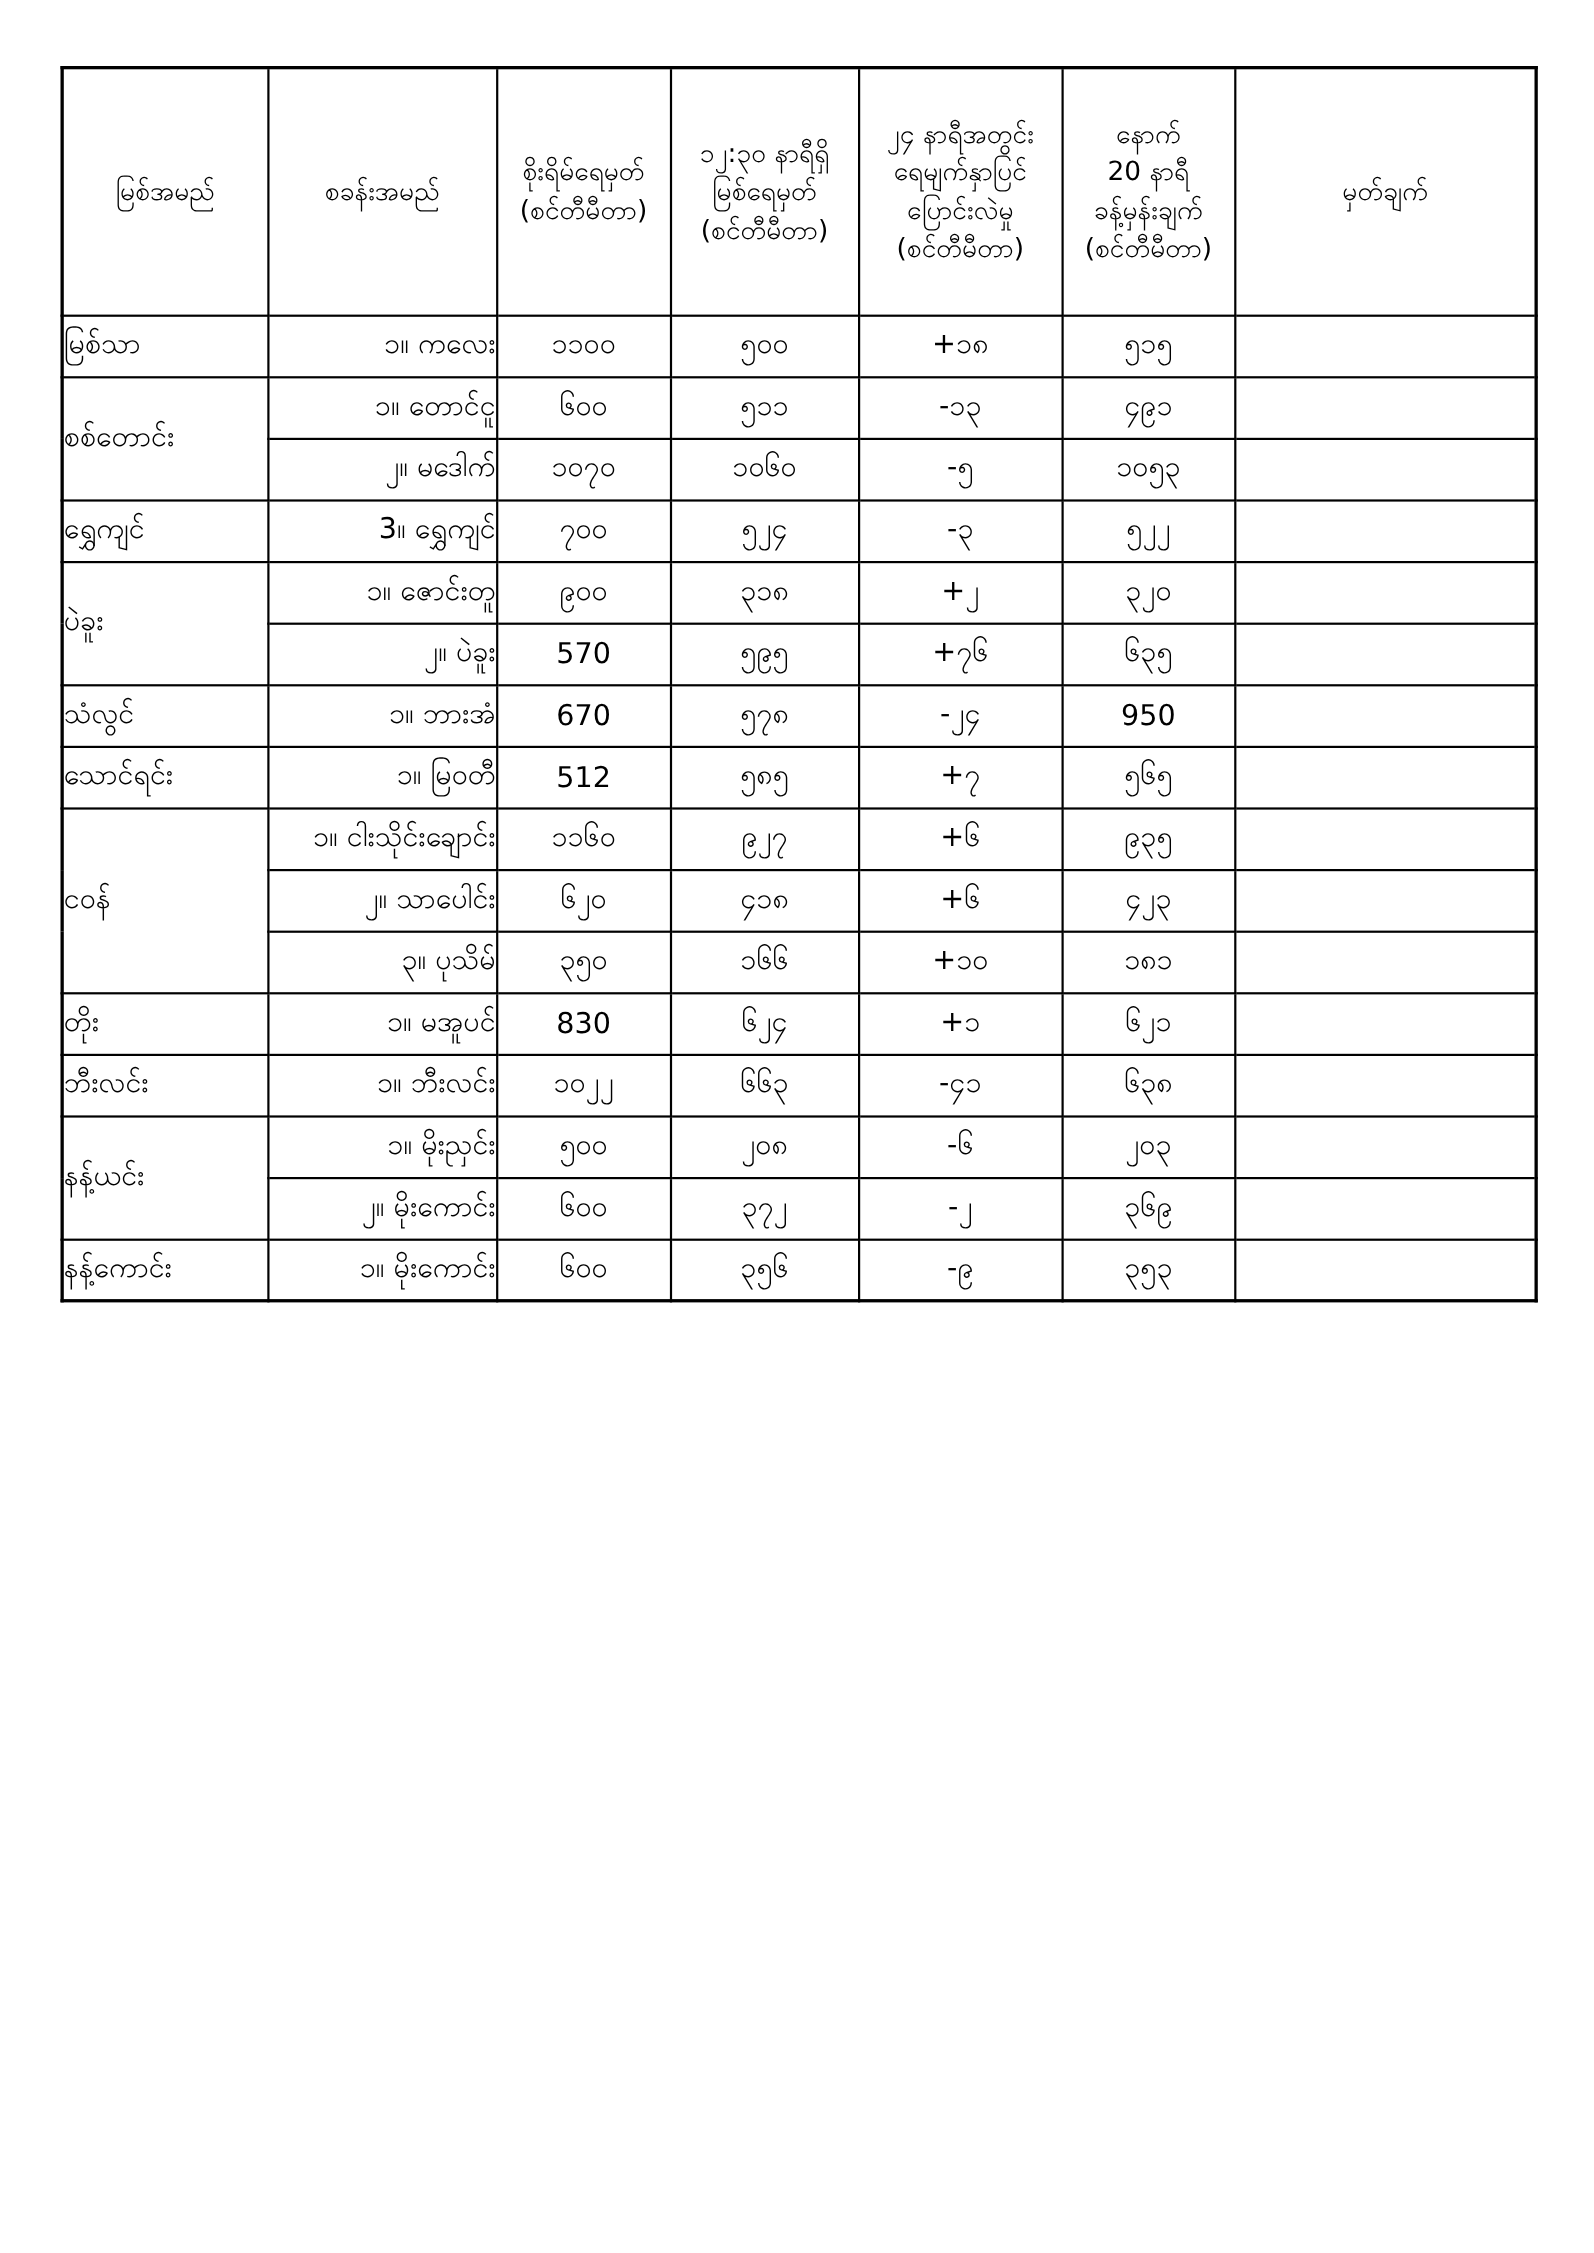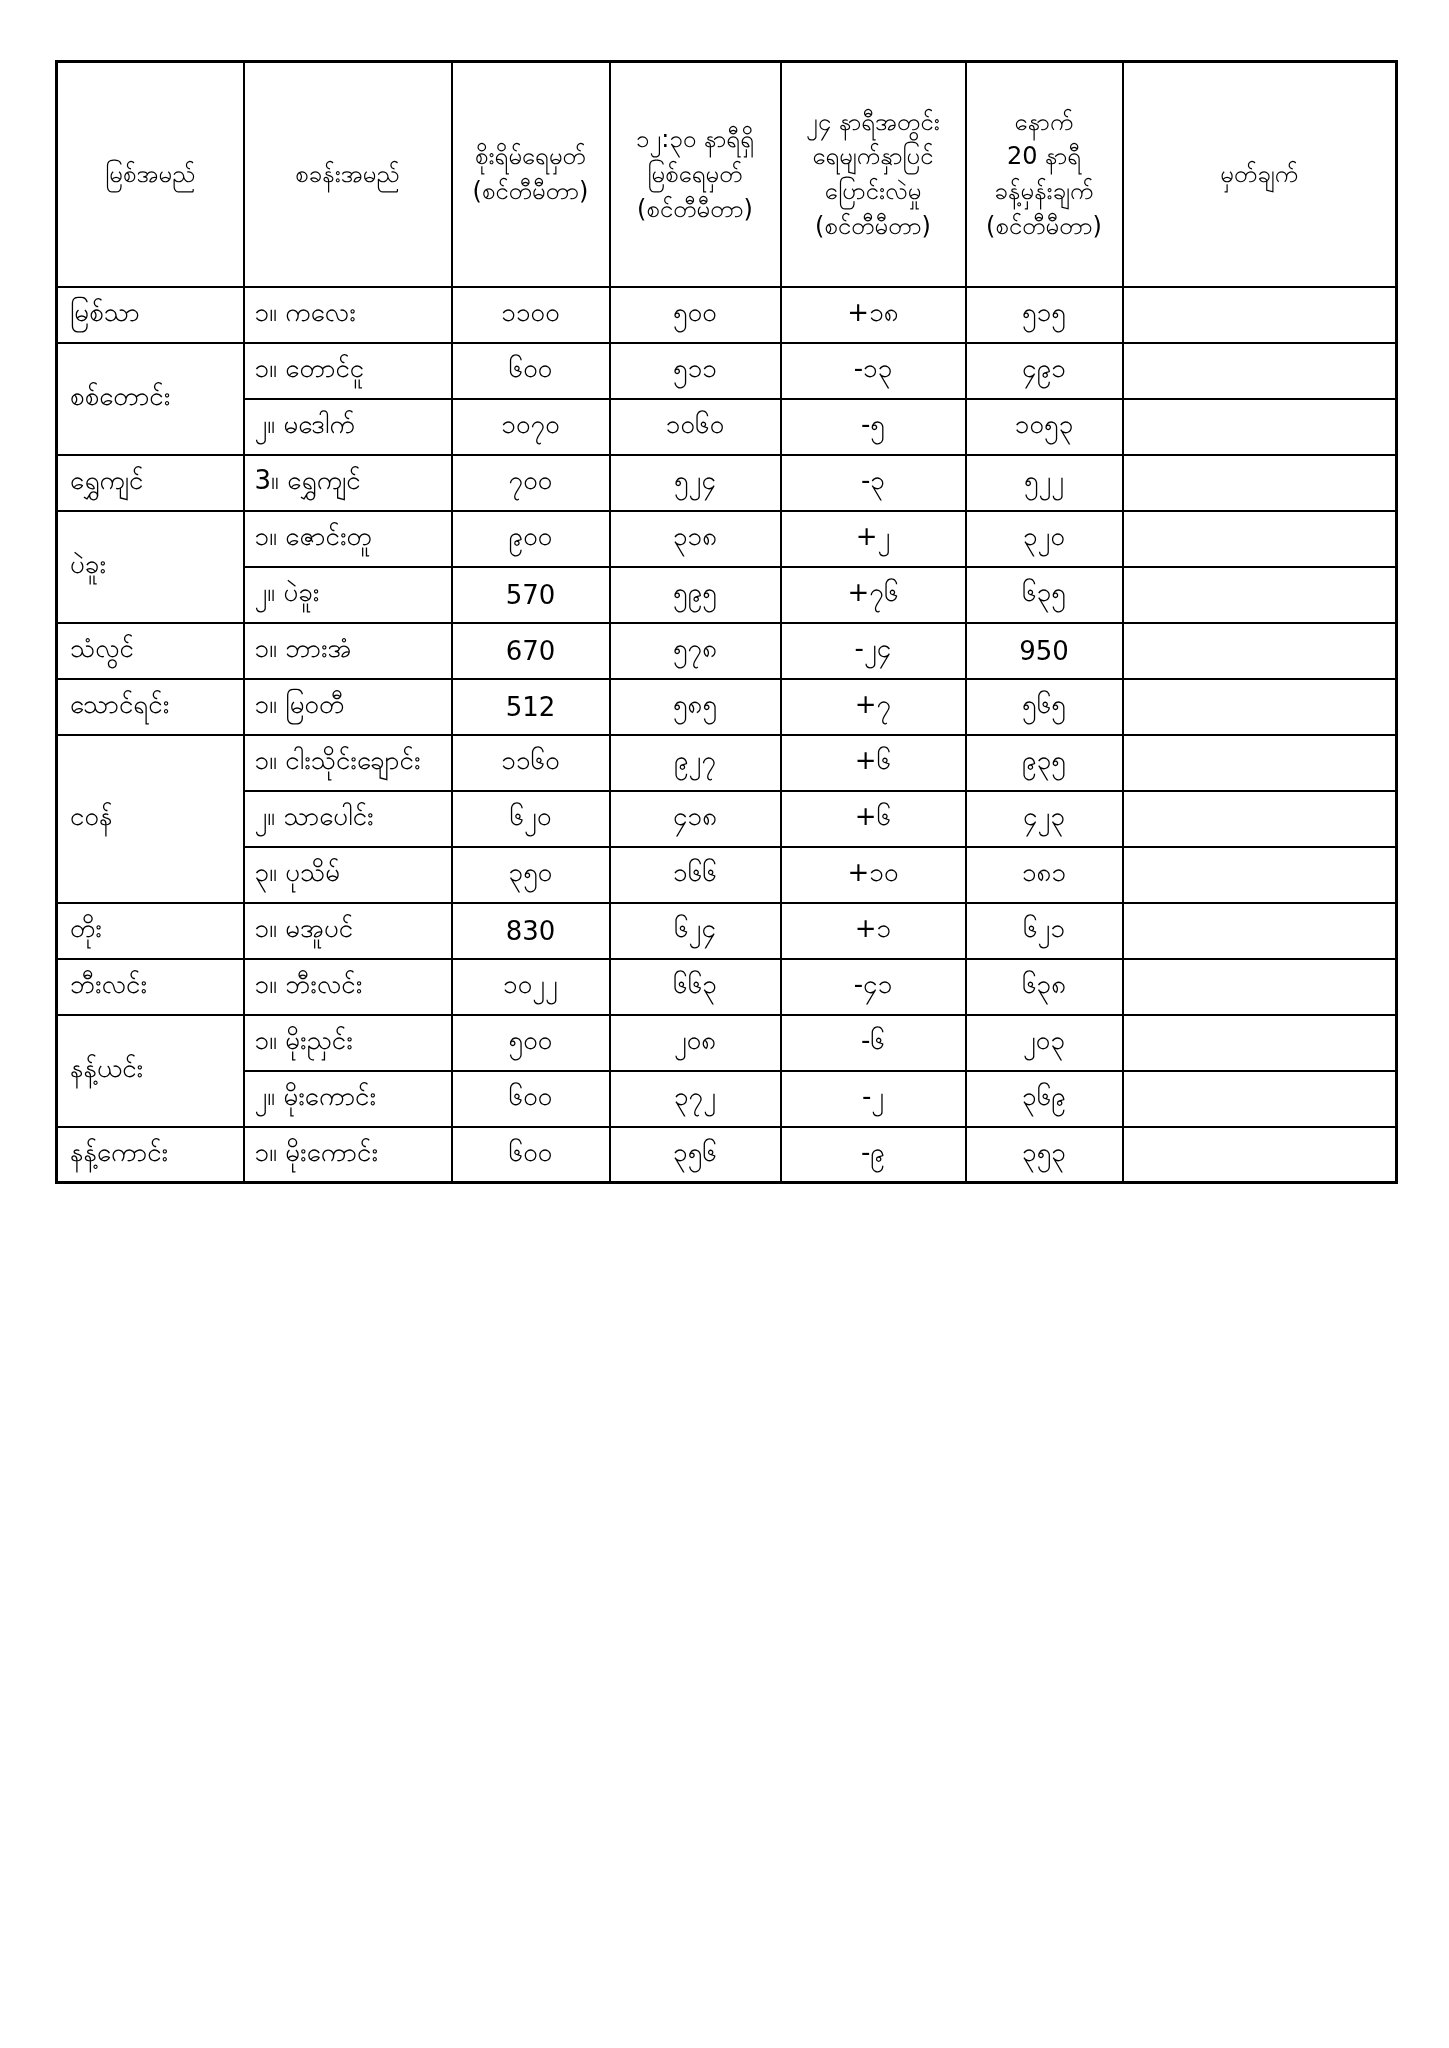--- a/index.html
+++ b/index.html
@@ -42,25 +42,25 @@
     font-weight: normal;
     font-size: 24px;
     line-height: 1.45;
     text-align: center;
     white-space: pre-line;
     padding: 6px 4px;
   }
   tr.body-row { height: 56px; }
   td.river {
     text-align: left;
-    padding-left: 12px;
+    padding-left: 0;
     font-size: 26px;
   }
   td.station {
-    text-align: left;
+    text-align: right;
     padding-left: 10px;
     font-size: 26px;
   }
   td.num {
     text-align: center;
     font-size: 26px;
   }
   td.remark { background: #ffffff; }
 </style>
 </head>

